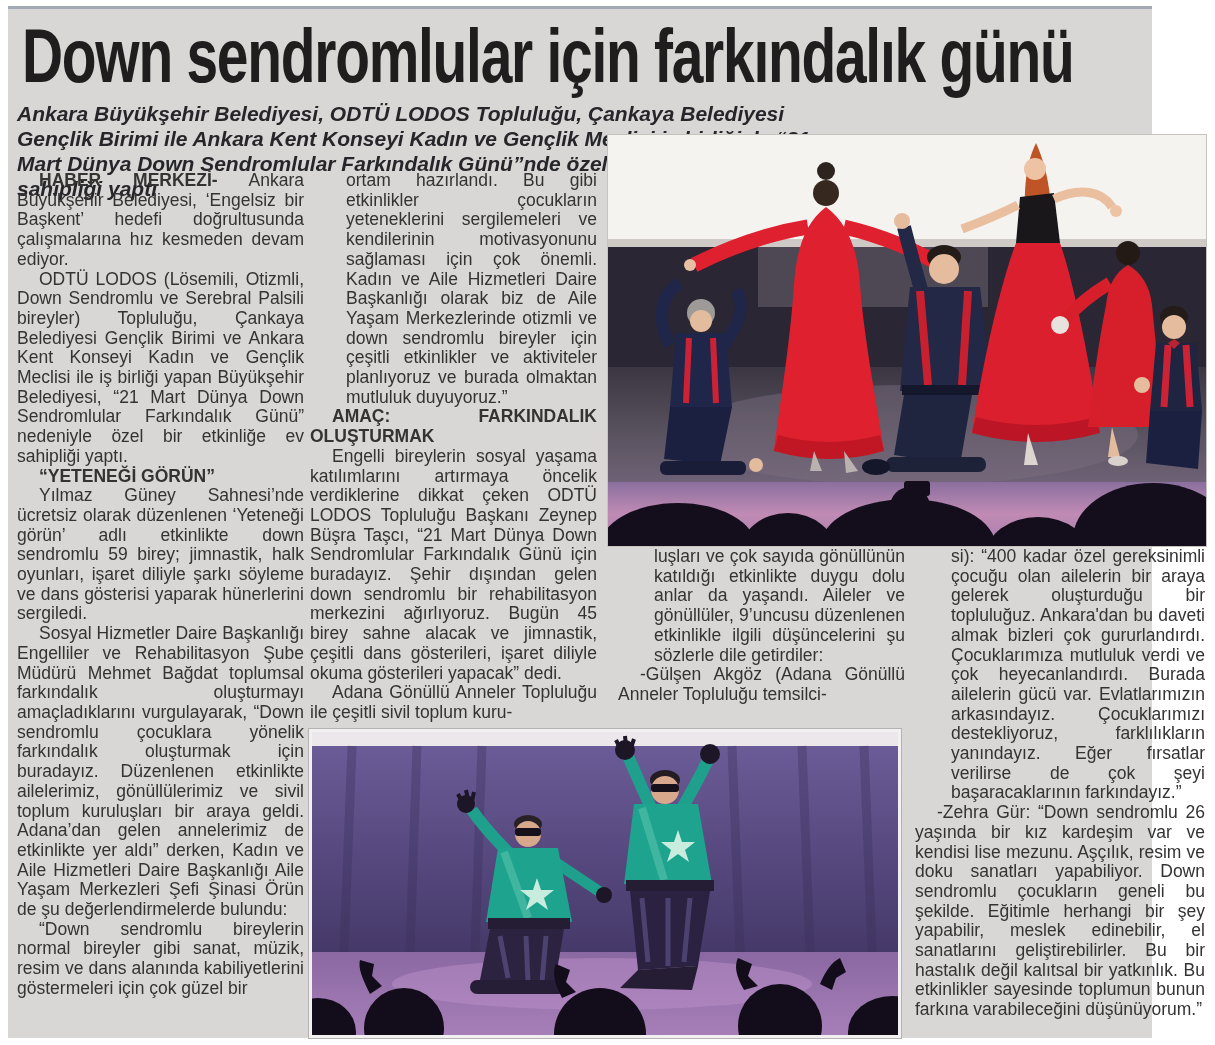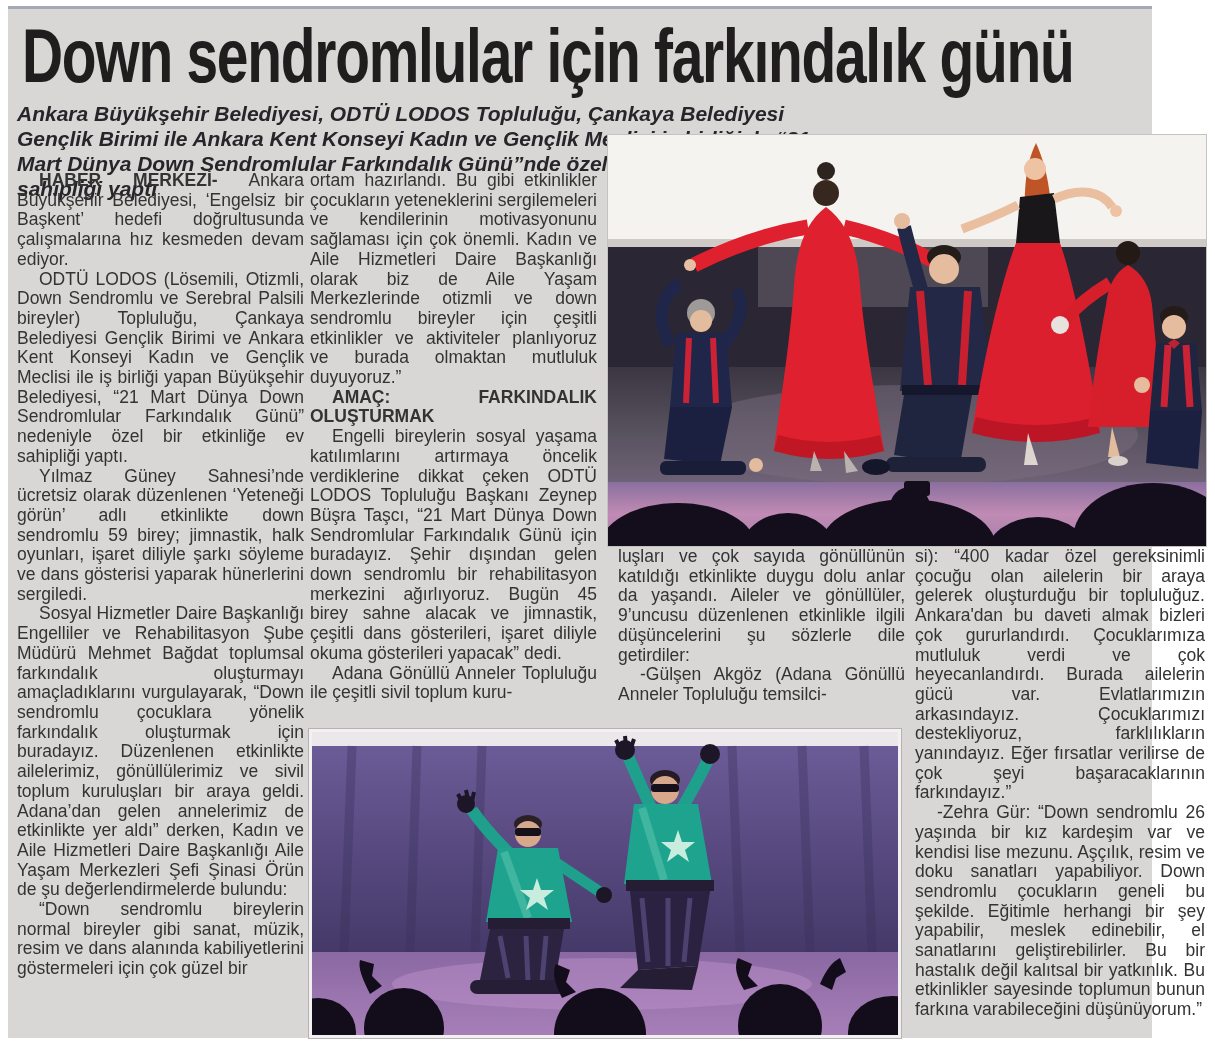--- a/index.html
+++ b/index.html
@@ -21,21 +21,21 @@
   .subheadline{
     position:absolute;left:9px;top:92px;width:795px;margin:0;
     font-style:italic;font-weight:700;font-size:21px;line-height:25px;color:#26262a;
   }
   .col{
     position:absolute;font-size:17.5px;line-height:19.7px;color:#333333;
     text-align:justify;overflow:hidden;
   }
   .col p{margin:0;}
   .para{text-indent:22px;}
-  .para.cont{text-indent:0;}
+  .para.cont{text-indent:0;margin-left:36px;}
   .subhead{font-weight:700;text-indent:22px;}
   .lead{font-weight:700;margin-top:38px;}
   .col1{left:9px;top:162px;width:287px;height:866px;}
   .col2{left:302px;top:162px;width:287px;height:554px;}
   .col3{left:610px;top:538px;width:287px;height:186px;}
   .col4{left:907px;top:538px;width:290px;height:496px;}
   .photo{position:absolute;}
   .photo svg{display:block;width:100%;height:100%;}
   .photo-top{
     left:599px;top:125px;width:600px;height:413px;
@@ -240,20 +240,21 @@
           <path d="M508,252 C514,238 520,230 528,226 L534,240 L524,246 L520,258 Z"></path>
           <ellipse cx="580" cy="300" rx="44" ry="36"></ellipse>
           <ellipse cx="6" cy="300" rx="38" ry="34"></ellipse>
         </g>
       </svg>
     </div>
 
     <div class="col col1">
       <p class="para"><span class="lead">HABER MERKEZİ-</span><span> Ankara Büyükşehir Belediyesi, ‘Engelsiz bir Başkent’ hedefi doğrultusunda çalışmalarına hız kesmeden devam ediyor.</span></p>
       <p class="para">ODTÜ LODOS (Lösemili, Otizmli, Down Sendromlu ve Serebral Palsili bireyler) Topluluğu, Çankaya Belediyesi Gençlik Birimi ve Ankara Kent Konseyi Kadın ve Gençlik Meclisi ile iş birliği yapan Büyükşehir Belediyesi, “21 Mart Dünya Down Sendromlular Farkındalık Günü” nedeniyle özel bir etkinliğe ev sahipliği yaptı.</p>
+      <p class="subhead">“YETENEĞİ GÖRÜN”</p>
       <p class="para">Yılmaz Güney Sahnesi’nde ücretsiz olarak düzenlenen ‘Yeteneği görün’ adlı etkinlikte down sendromlu 59 birey; jimnastik, halk oyunları, işaret diliyle şarkı söyleme ve dans gösterisi yaparak hünerlerini sergiledi.</p>
       <p class="para">Sosyal Hizmetler Daire Başkanlığı Engelliler ve Rehabilitasyon Şube Müdürü Mehmet Bağdat toplumsal farkındalık oluşturmayı amaçladıklarını vurgulayarak, “Down sendromlu çocuklara yönelik farkındalık oluşturmak için buradayız. Düzenlenen etkinlikte ailelerimiz, gönüllülerimiz ve sivil toplum kuruluşları bir araya geldi. Adana’dan gelen annelerimiz de etkinlikte yer aldı” derken, Kadın ve Aile Hizmetleri Daire Başkanlığı Aile Yaşam Merkezleri Şefi Şinasi Örün de şu değerlendirmelerde bulundu:</p>
       <p class="para">“Down sendromlu bireylerin normal bireyler gibi sanat, müzik, resim ve dans alanında kabiliyetlerini göstermeleri için çok güzel bir</p>
     </div>
 
     <div class="col col2">
       <p class="para cont">ortam hazırlandı. Bu gibi etkinlikler çocukların yeteneklerini sergilemeleri ve kendilerinin motivasyonunu sağlaması için çok önemli. Kadın ve Aile Hizmetleri Daire Başkanlığı olarak biz de Aile Yaşam Merkezlerinde otizmli ve down sendromlu bireyler için çeşitli etkinlikler ve aktiviteler planlıyoruz ve burada olmaktan mutluluk duyuyoruz.”</p>
       <p class="subhead">AMAÇ: FARKINDALIK OLUŞTURMAK</p>
       <p class="para">Engelli bireylerin sosyal yaşama katılımlarını artırmaya öncelik verdiklerine dikkat çeken ODTÜ LODOS Topluluğu Başkanı Zeynep Büşra Taşcı, “21 Mart Dünya Down Sendromlular Farkındalık Günü için buradayız. Şehir dışından gelen down sendromlu bir rehabilitasyon merkezini ağırlıyoruz. Bugün 45 birey sahne alacak ve jimnastik, çeşitli dans gösterileri, işaret diliyle okuma gösterileri yapacak” dedi.</p>
       <p class="para">Adana Gönüllü Anneler Topluluğu ile çeşitli sivil toplum kuru-</p>

